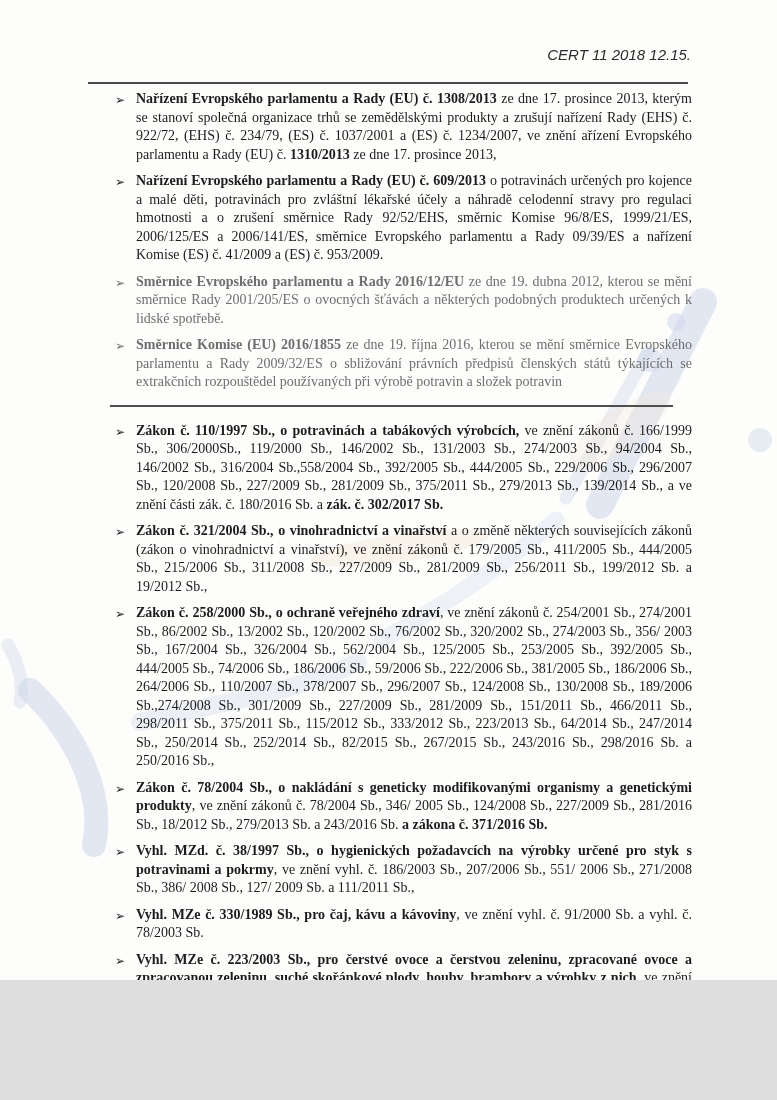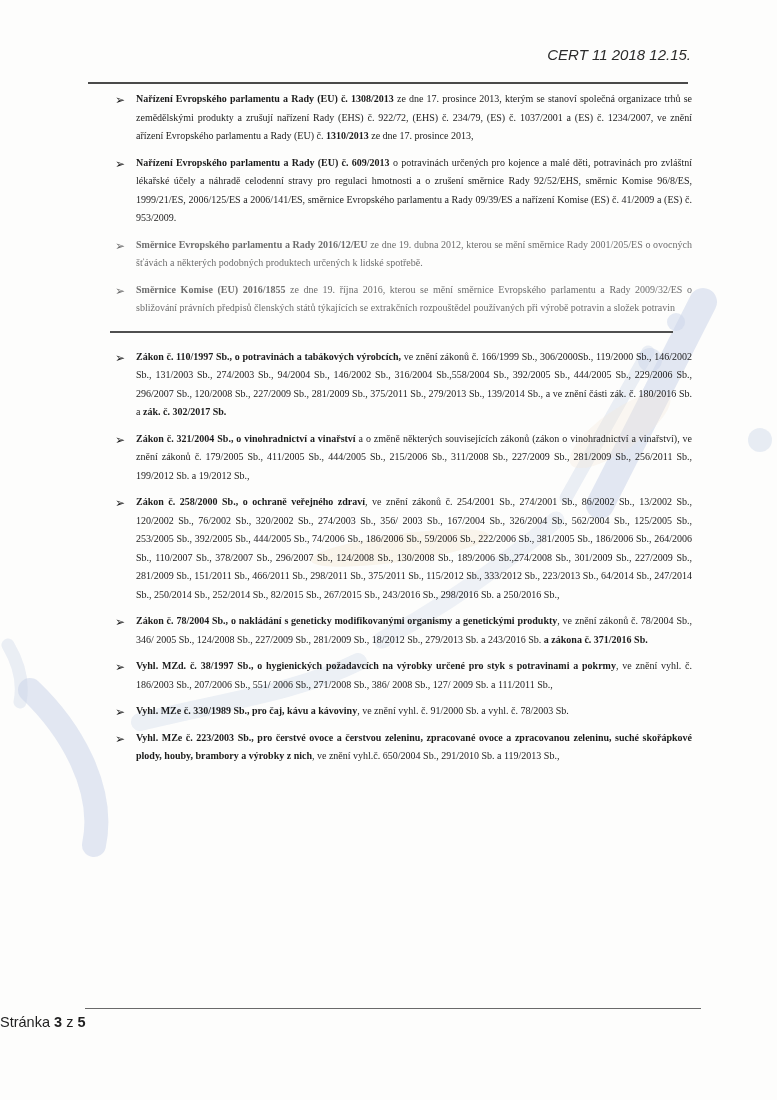--- a/index.html
+++ b/index.html
@@ -1,25 +1,25 @@
 <!DOCTYPE html>
 <html><head>
 <meta charset="utf-8">
 <style>
   html,body{margin:0;padding:0;background:#dedede;}
-  .page{position:relative;width:777px;height:1100px;margin:0 auto;background:#fdfdfc;
+  .page{position:relative;width:777px;height:980px;margin:0 auto;background:#fdfdfc;
         font-family:"Liberation Serif",serif;color:#1c1c1c;overflow:hidden;}
   .watermark{position:absolute;left:0;top:0;z-index:0;pointer-events:none;}
   .header{position:absolute;top:46px;right:86px;z-index:2;
           font-family:"Liberation Sans",sans-serif;font-style:italic;font-size:15px;color:#2b2b2b;}
   .top-rule{position:absolute;top:82px;left:88px;width:600px;height:2px;background:#4a4a4a;z-index:2;}
   .content{position:absolute;top:90px;left:115px;width:577px;z-index:2;}
   .bullet{display:flex;margin-bottom:8px;}
   .marker{flex:0 0 21px;font-family:"DejaVu Sans",sans-serif;font-size:12px;padding-top:3px;color:#222;}
-  .btext{flex:1;font-size:10px;line-height:18.5px;text-align:justify;}
+  .btext{flex:1;font-size:14px;line-height:18.5px;text-align:justify;}
   .b{font-weight:bold;}
   .muted .btext,.muted .marker{color:#6e6e6e;}
   .divider{height:2px;background:#4f4f4f;margin:13px 0 15px -5px;width:563px;}
   .footer-rule{position:absolute;top:1008px;left:85px;width:616px;height:1px;background:#6a6a6a;z-index:2;}
   .footer{position:absolute;top:1014px;left:0;right:0;z-index:2;
           font-family:"Liberation Sans",sans-serif;font-size:14.5px;color:#1f1f1f;}
   .footer .num{font-weight:bold;}
 </style>
 </head>
 <body>
@@ -80,21 +80,21 @@
         <div class="bullet">
           <span class="marker">➢</span>
           <div class="btext"><span class="b">Zákon č. 321/2004 Sb., o vinohradnictví a vinařství</span><span> a o změně některých souvisejících zákonů (zákon o vinohradnictví a vinařství), ve znění zákonů č. 179/2005 Sb., 411/2005 Sb., 444/2005 Sb., 215/2006 Sb., 311/2008 Sb., 227/2009 Sb., 281/2009 Sb., 256/2011 Sb., 199/2012 Sb. a 19/2012 Sb.,</span></div>
         </div>
         <div class="bullet">
           <span class="marker">➢</span>
           <div class="btext"><span class="b">Zákon č. 258/2000 Sb., o ochraně veřejného zdraví</span><span>, ve znění zákonů č. 254/2001 Sb., 274/2001 Sb., 86/2002 Sb., 13/2002 Sb., 120/2002 Sb., 76/2002 Sb., 320/2002 Sb., 274/2003 Sb., 356/ 2003 Sb., 167/2004 Sb., 326/2004 Sb., 562/2004 Sb., 125/2005 Sb., 253/2005 Sb., 392/2005 Sb., 444/2005 Sb., 74/2006 Sb., 186/2006 Sb., 59/2006 Sb., 222/2006 Sb., 381/2005 Sb., 186/2006 Sb., 264/2006 Sb., 110/2007 Sb., 378/2007 Sb., 296/2007 Sb., 124/2008 Sb., 130/2008 Sb., 189/2006 Sb.,274/2008 Sb., 301/2009 Sb., 227/2009 Sb., 281/2009 Sb., 151/2011 Sb., 466/2011 Sb., 298/2011 Sb., 375/2011 Sb., 115/2012 Sb., 333/2012 Sb., 223/2013 Sb., 64/2014 Sb., 247/2014 Sb., 250/2014 Sb., 252/2014 Sb., 82/2015 Sb., 267/2015 Sb., 243/2016 Sb., 298/2016 Sb. a 250/2016 Sb.,</span></div>
         </div>
         <div class="bullet">
           <span class="marker">➢</span>
-          <div class="btext"><span class="b">Zákon č. 78/2004 Sb., o nakládání s geneticky modifikovanými organismy a genetickými produkty</span><span>, ve znění zákonů č. 78/2004 Sb., 346/ 2005 Sb., 124/2008 Sb., 227/2009 Sb., 281/2009 Sb., 18/2012 Sb., 279/2013 Sb. a 243/2016 Sb. </span><span class="b">a zákona č. 371/2016 Sb.</span></div>
+          <div class="btext"><span class="b">Zákon č. 78/2004 Sb., o nakládání s geneticky modifikovanými organismy a genetickými produkty</span><span>, ve znění zákonů č. 78/2004 Sb., 346/ 2005 Sb., 124/2008 Sb., 227/2009 Sb., 281/2016 Sb., 18/2012 Sb., 279/2013 Sb. a 243/2016 Sb. </span><span class="b">a zákona č. 371/2016 Sb.</span></div>
         </div>
         <div class="bullet">
           <span class="marker">➢</span>
           <div class="btext"><span class="b">Vyhl. MZd. č. 38/1997 Sb., o hygienických požadavcích na výrobky určené pro styk s potravinami a pokrmy</span><span>, ve znění vyhl. č. 186/2003 Sb., 207/2006 Sb., 551/ 2006 Sb., 271/2008 Sb., 386/ 2008 Sb., 127/ 2009 Sb. a  111/2011 Sb.,</span></div>
         </div>
         <div class="bullet">
           <span class="marker">➢</span>
           <div class="btext"><span class="b">Vyhl. MZe č. 330/1989 Sb., pro čaj, kávu a kávoviny</span><span>, ve znění vyhl. č. 91/2000 Sb. a vyhl. č. 78/2003 Sb.</span></div>
         </div>
         <div class="bullet">

